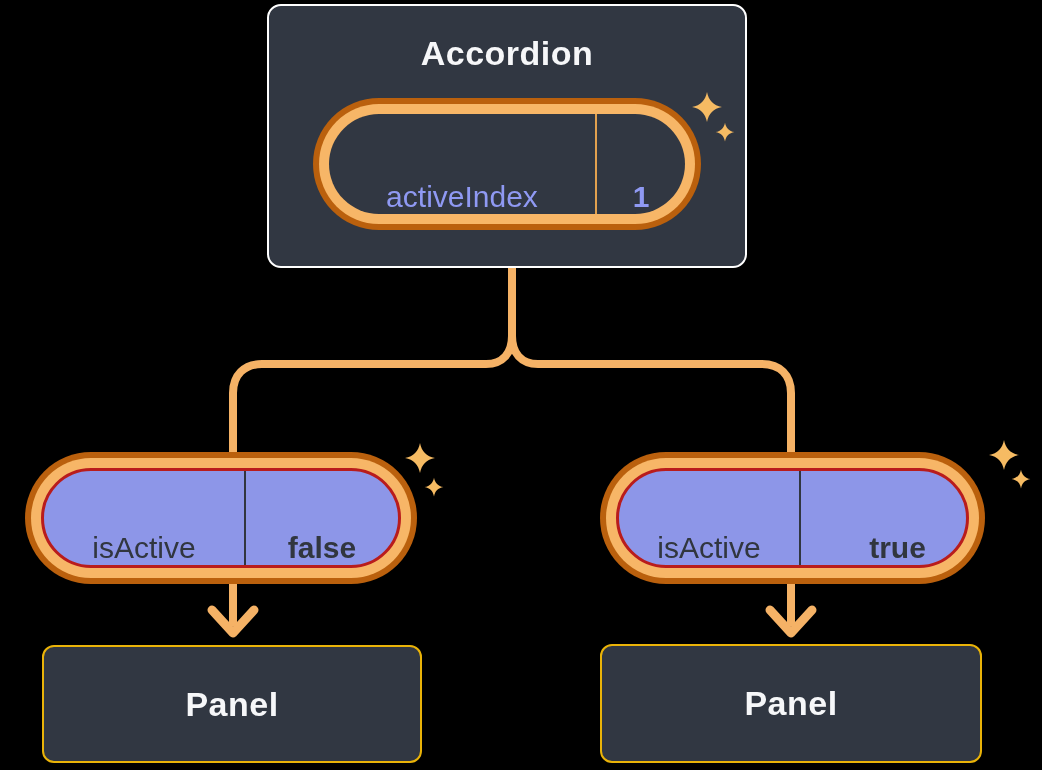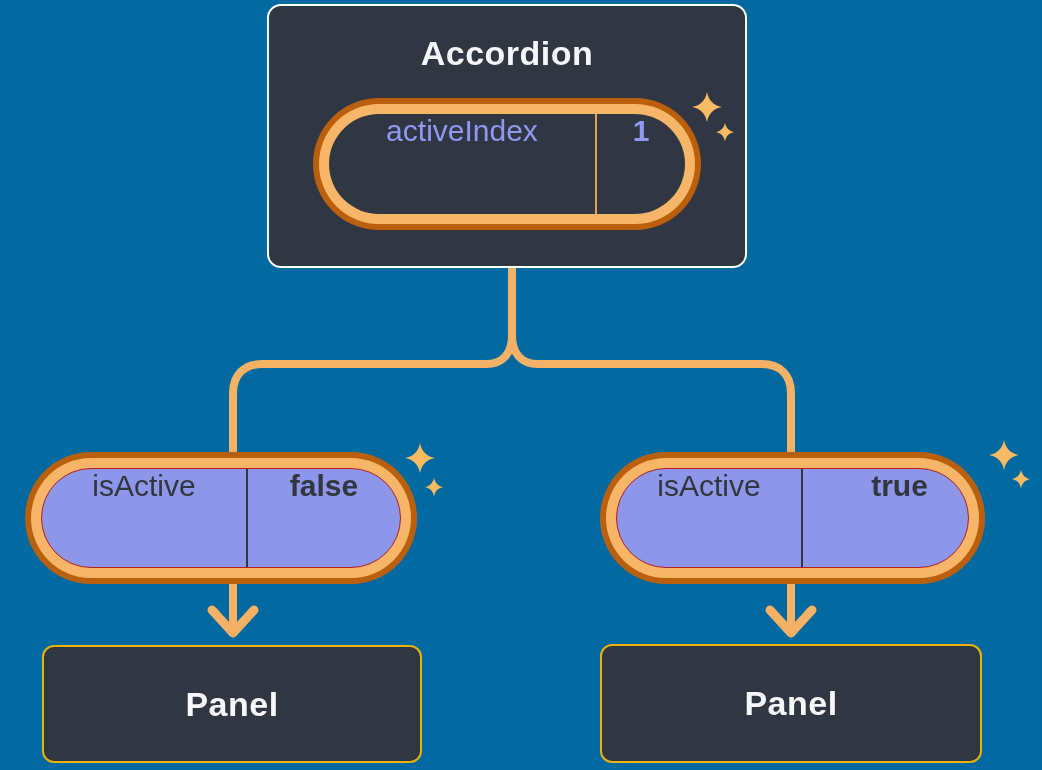--- a/index.html
+++ b/index.html
@@ -1,20 +1,20 @@
 <!DOCTYPE html>
 <html><head>
 <meta charset="utf-8">
 <style>
   html,body { margin:0; padding:0; }
   .canvas {
     position: relative;
     width: 1042px;
     height: 770px;
-    background: #0369a1;
+    background: #000000;
     font-family: "Liberation Sans", sans-serif;
     overflow: hidden;
   }
   .connector-layer {
     position: absolute;
     left: 0; top: 0;
     width: 1042px; height: 770px;
   }
   .node-box {
     position: absolute;
@@ -52,25 +52,25 @@
     height: 100%;
     box-sizing: border-box;
     border-radius: 999px;
     display: flex;
     align-items: stretch;
     overflow: hidden;
   }
   .pill-inner.dark { background: #313742; }
   .pill-inner.purple {
     background: #8D96E8;
-    border: 1px solid #b91c1c;
+    border: 3px solid #b91c1c;
   }
   .pill-sect {
     display: flex;
-    align-items: flex-start;
+    align-items: flex-end;
     justify-content: center;
   }
   .pill-sect.key { flex: 1 1 auto; }
   .pill-divider { width: 2px; align-self: stretch; }
   .pill-divider.orange { background: #E2A14F; }
   .pill-divider.dark { background: #31363F; }
   .pill-key-text { font-size: 30px; font-weight: 400; }
   .pill-val-text { font-size: 30px; font-weight: 700; }
   .t-purple { color: #8F99F3; }
   .t-dark { color: #31363F; }

